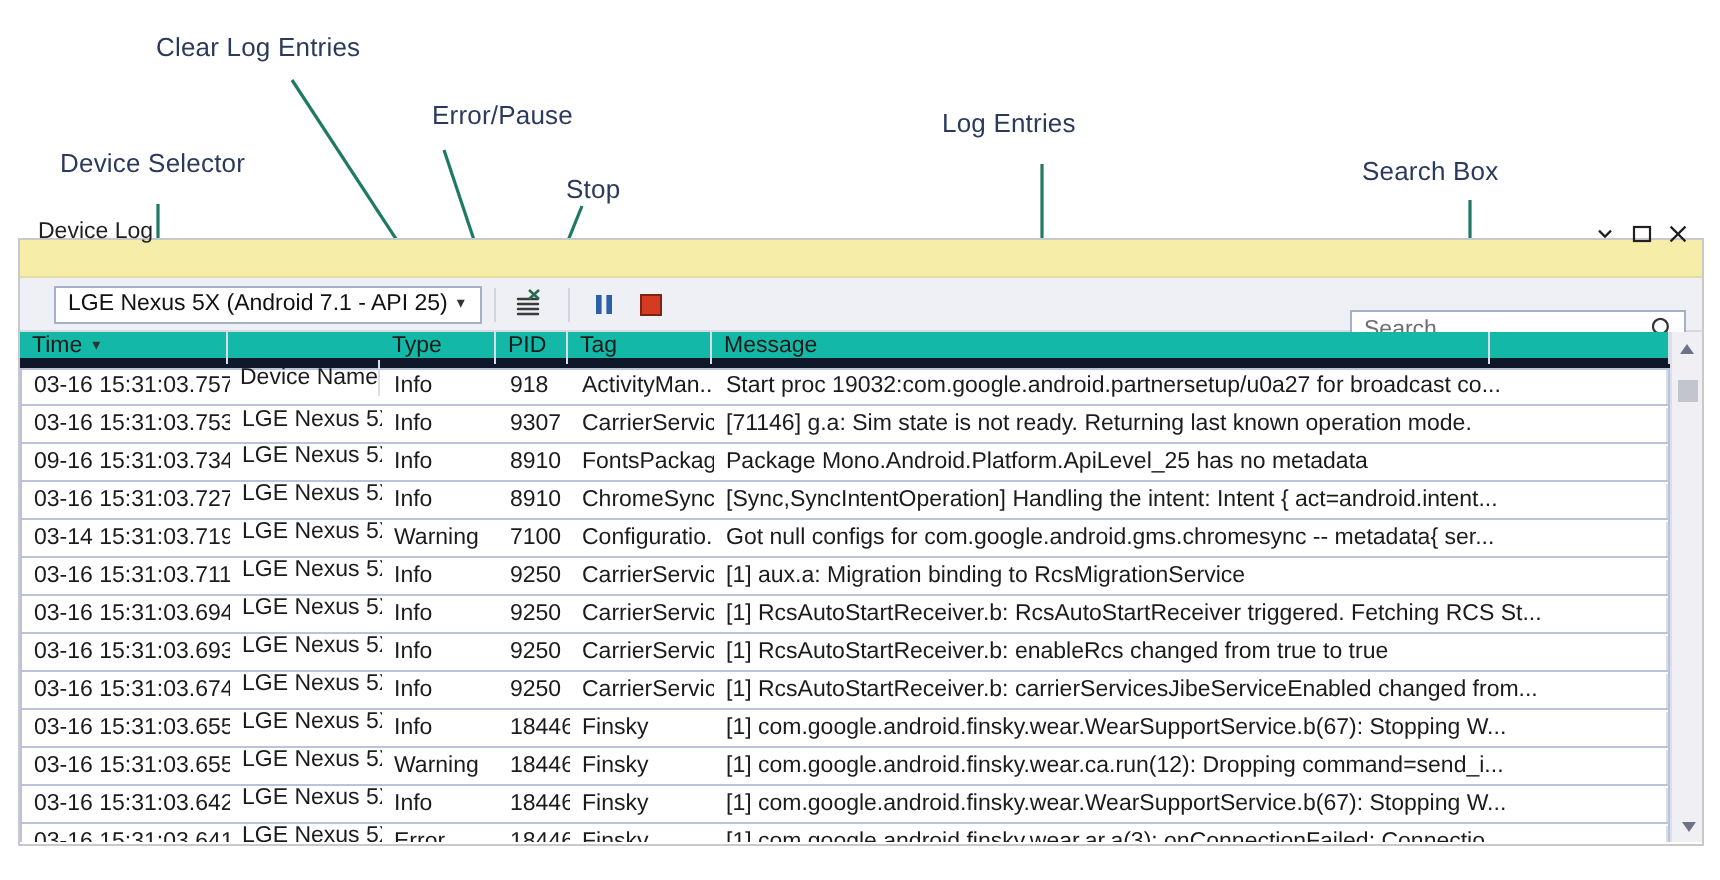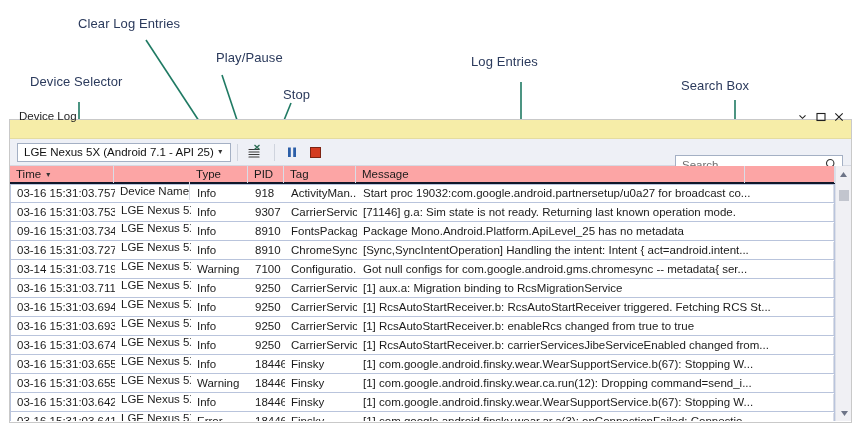--- a/index.html
+++ b/index.html
@@ -73,21 +73,21 @@
     color: #202020;
   }
   .tb-btn svg { display: block; }
 
   
   .toolbar {
     height: 27px;
     background: #eef0f6;
     display: flex;
     align-items: center;
-    padding-left: 7px;
+    padding-left: 17px;
     box-sizing: border-box;
     border-bottom: 1px solid #d6d9e2;
     position: relative;
   }
   .device-selector {
     height: 19px;
     min-width: 184px;
     background: #ffffff;
     border: 1px solid #a4b0c4;
     display: flex;
@@ -157,22 +157,22 @@
   }
   .grid-main {
     flex: 1;
     min-width: 0;
     overflow: hidden;
   }
   .grid-header {
     display: flex;
     height: 18px;
     align-items: center;
-    background: #fca5a5;
-    border-bottom: 2px solid #0f172a;
+    background: #14b8a6;
+    border-bottom: 5px solid #0f172a;
     font-size: 11.5px;
     color: #1b1b1b;
     box-sizing: border-box;
   }
   .hcell {
     box-sizing: border-box;
     padding-left: 6px;
     height: 18px;
     line-height: 18px;
     border-right: 1px solid #d9dde7;
@@ -257,21 +257,21 @@
     <line x1="146" y1="40" x2="218" y2="150"></line>
     <line x1="222" y1="75" x2="247" y2="150"></line>
     <line x1="291" y1="103" x2="272" y2="150"></line>
     <line x1="521" y1="82" x2="521" y2="248"></line>
     <line x1="735" y1="100" x2="735" y2="157"></line>
   </g>
 </svg>
 
 <div class="annot" style="left:30px;  top:74px;">Device Selector</div>
 <div class="annot" style="left:78px;  top:16px;">Clear Log Entries</div>
-<div class="annot" style="left:216px; top:50px;">Play/Pause</div>
+<div class="annot" style="left:216px; top:50px;">Error/Pause</div>
 <div class="annot" style="left:283px; top:87px;">Stop</div>
 <div class="annot" style="left:471px; top:54px;">Log Entries</div>
 <div class="annot" style="left:681px; top:78px;">Search Box</div>
 
 <div class="window">
 
   <div class="titlebar">
     <div class="titlebar-title">Device Log</div>
     <div class="titlebar-btns">
       <div class="tb-btn">

